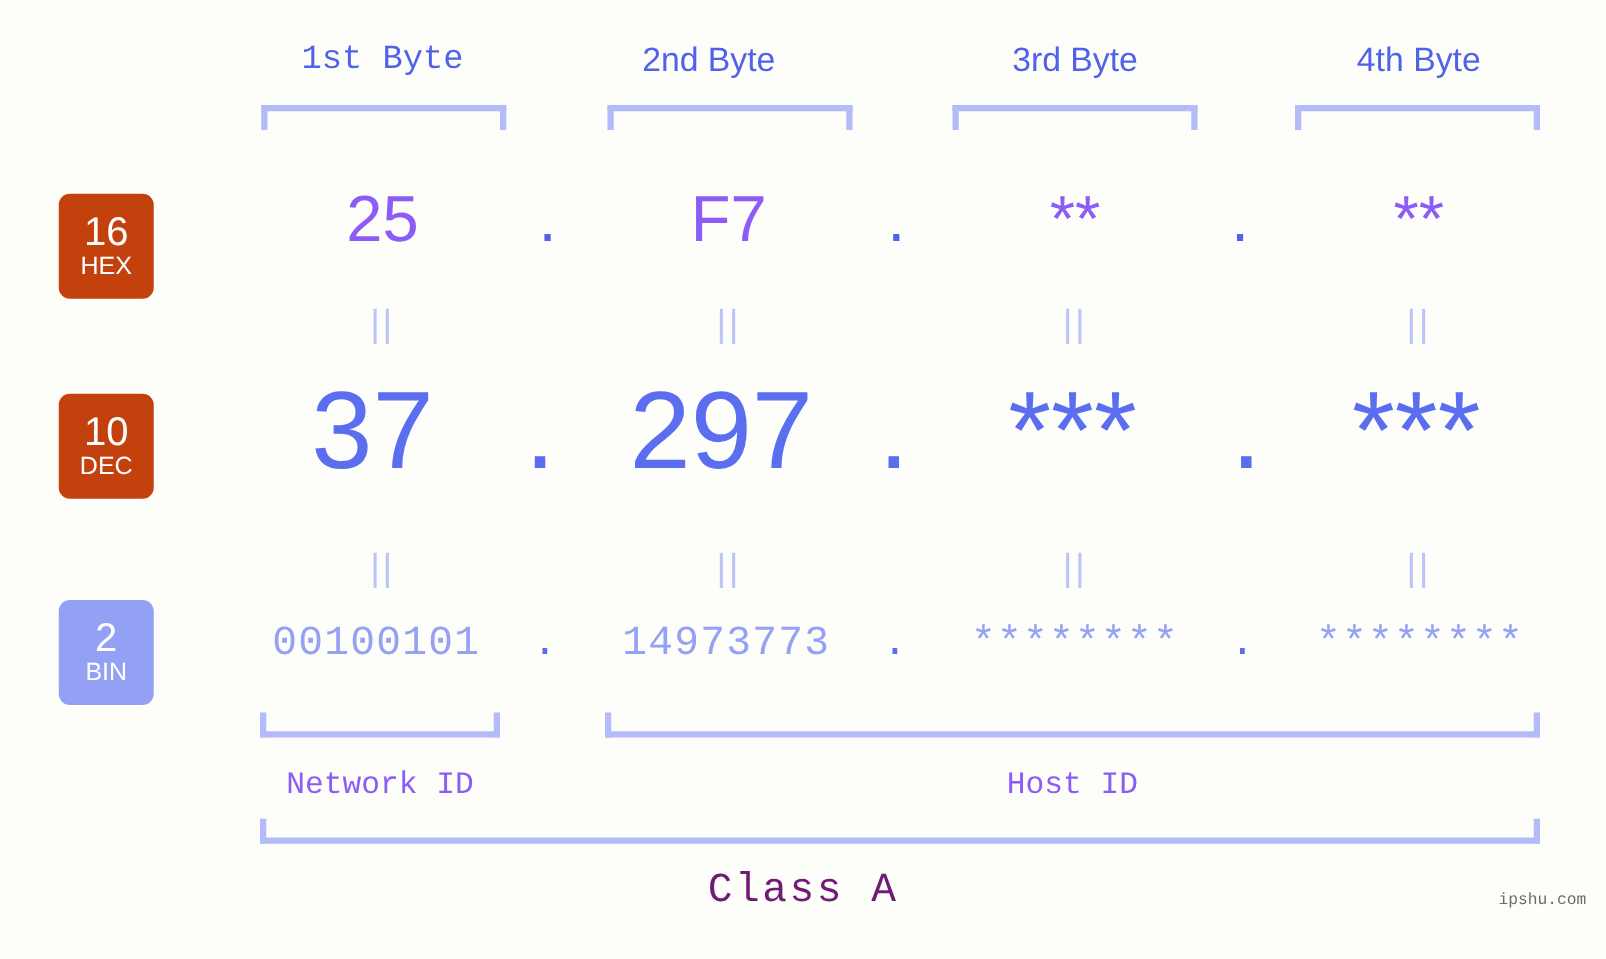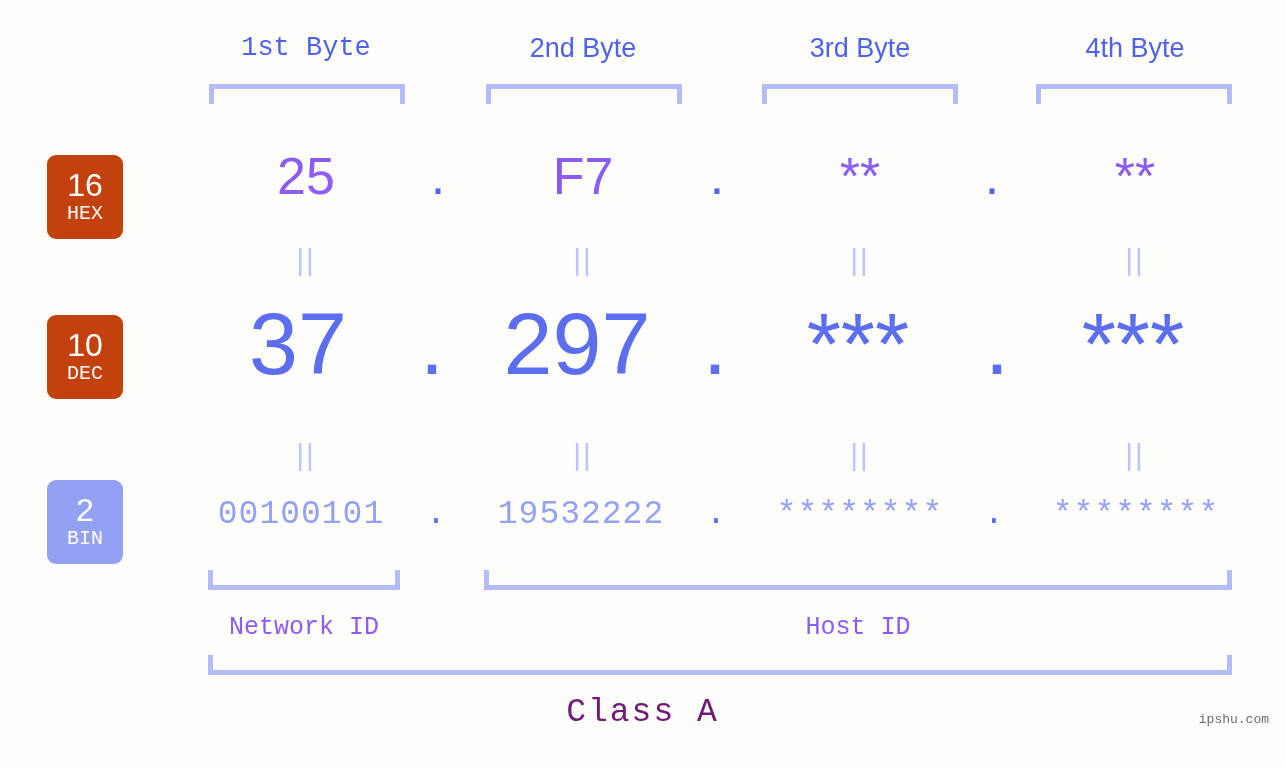--- a/index.html
+++ b/index.html
@@ -72,21 +72,21 @@
     line-height: 1;
     box-sizing: border-box;
   }
   .badge .num {
     font-size: 32px;
     font-family: "Liberation Sans", sans-serif;
     line-height: 1.02;
   }
   .badge .abbr {
     font-size: 20px;
-    font-family: Liberation Mono, monospace;
+    font-family: Liberation Sans, sans-serif;
     line-height: 1.15;
     margin-top: 1px;
   }
   #badge-hex { top: 155px; height: 84px; background: #c2410c; }
   #badge-dec { top: 315px; height: 84px; background: #c2410c; }
   #badge-bin { top: 480px; height: 84px; background: #93a1f5; }
 
   
   .row-cell {
     position: absolute;
@@ -195,21 +195,21 @@
     color: #6b6b6b;
     font-family: "Liberation Mono", monospace;
   }
 </style>
 </head>
 <body>
 
 <div id="stage">
 
   <div class="byte-label" style="left:186px;font-family:Liberation Mono, monospace;">1st Byte</div>
-  <div class="byte-label" style="left:463px;">2nd Byte</div>
+  <div class="byte-label" style="left:447px;">2nd Byte</div>
   <div class="byte-label" style="left:740px;">3rd Byte</div>
   <div class="byte-label" style="left:1015px;">4th Byte</div>
 
   <div class="bracket-top" style="left:209px; width:196px;"></div>
   <div class="bracket-top" style="left:486px; width:196px;"></div>
   <div class="bracket-top" style="left:762px; width:196px;"></div>
   <div class="bracket-top" style="left:1036px; width:196px;"></div>
 
   <div class="badge" id="badge-hex">
     <span class="num">16</span>
@@ -245,21 +245,21 @@
   <div class="row-cell dec-dot" style="left:977px;">.</div>
   <div class="row-cell dec-val" style="left:1013px;">***</div>
 
   <div class="eq eq-bot" style="left:186px;">||</div>
   <div class="eq eq-bot" style="left:463px;">||</div>
   <div class="eq eq-bot" style="left:740px;">||</div>
   <div class="eq eq-bot" style="left:1015px;">||</div>
 
   <div class="row-cell bin-val" style="left:181px;">00100101</div>
   <div class="row-cell bin-dot" style="left:416px;">.</div>
-  <div class="row-cell bin-val" style="left:461px;">19532222</div>
+  <div class="row-cell bin-val" style="left:461px;">14973773</div>
   <div class="row-cell bin-dot" style="left:696px;">.</div>
   <div class="row-cell bin-val" style="left:740px;">********</div>
   <div class="row-cell bin-dot" style="left:974px;">.</div>
   <div class="row-cell bin-val" style="left:1016px;">********</div>
 
   <div class="bracket-bot" style="left:208px; top:570px; width:192px;"></div>
   <div class="bracket-bot" style="left:484px; top:570px; width:748px;"></div>
 
   <div class="id-label" style="left:208px; top:613px; width:192px;">Network ID</div>
   <div class="id-label" style="left:484px; top:613px; width:748px;">Host ID</div>

